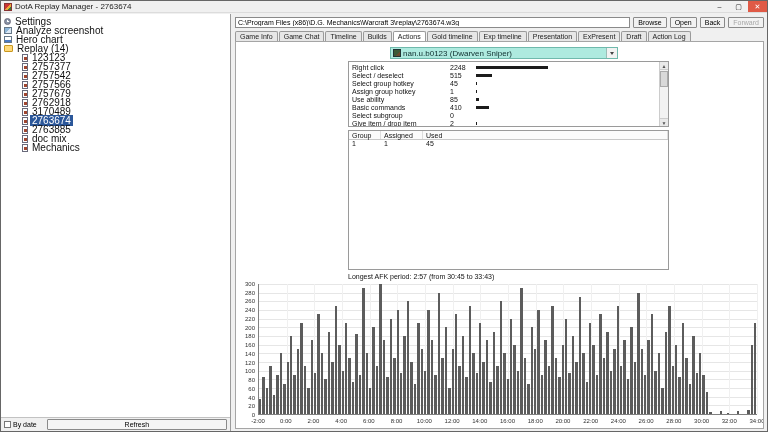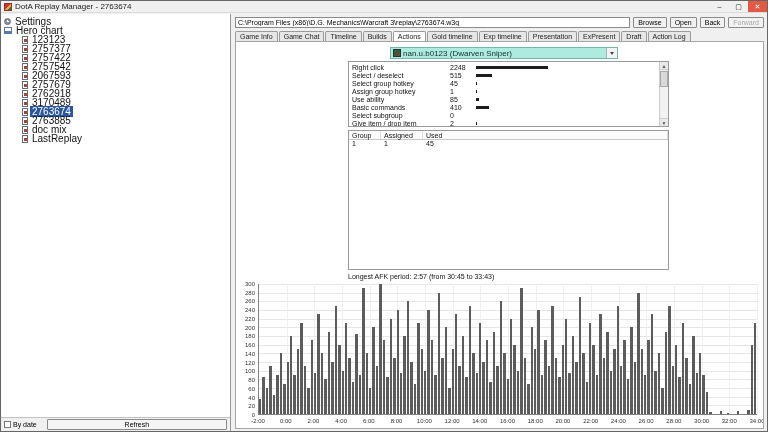--- a/index.html
+++ b/index.html
@@ -96,42 +96,46 @@
     </div>
   </div>
 
   <div class="sidebar">
     <div class="tree" id="tree">
         <div class="tree-row">
           <span class="ticon settings-icon"></span>
           <span class="lbl">Settings</span>
         </div>
         <div class="tree-row">
+          <span class="ticon screenshot-icon"></span>
+          <span class="lbl">Analyze screenshot</span>
+        </div>
+        <div class="tree-row">
           <span class="ticon chart-icon"></span>
           <span class="lbl">Hero chart</span>
         </div>
+        <div class="tree-row">
+          <span class="ticon folder-icon"></span>
+          <span class="lbl">Replay (14)</span>
+        </div>
         <div class="tree-row child">
           <span class="ticon replay-icon"></span>
           <span class="lbl">123123</span>
         </div>
         <div class="tree-row child">
           <span class="ticon replay-icon"></span>
           <span class="lbl">2757377</span>
         </div>
         <div class="tree-row child">
           <span class="ticon replay-icon"></span>
-          <span class="lbl">2757422</span>
-        </div>
-        <div class="tree-row child">
-          <span class="ticon replay-icon"></span>
           <span class="lbl">2757542</span>
         </div>
         <div class="tree-row child">
           <span class="ticon replay-icon"></span>
-          <span class="lbl">2067593</span>
+          <span class="lbl">2757566</span>
         </div>
         <div class="tree-row child">
           <span class="ticon replay-icon"></span>
           <span class="lbl">2757679</span>
         </div>
         <div class="tree-row child">
           <span class="ticon replay-icon"></span>
           <span class="lbl">2762918</span>
         </div>
         <div class="tree-row child">
@@ -145,21 +149,21 @@
         <div class="tree-row child">
           <span class="ticon replay-icon"></span>
           <span class="lbl">2763885</span>
         </div>
         <div class="tree-row child">
           <span class="ticon replay-icon"></span>
           <span class="lbl">doc mix</span>
         </div>
         <div class="tree-row child">
           <span class="ticon replay-icon"></span>
-          <span class="lbl">LastReplay</span>
+          <span class="lbl">Mechanics</span>
         </div>
       </div>
     <div class="sidebar-footer">
       <span class="checkbox"></span>
       <span>By date</span>
       <button class="refresh-btn">Refresh</button>
     </div>
   </div>
 
   <div class="main">

